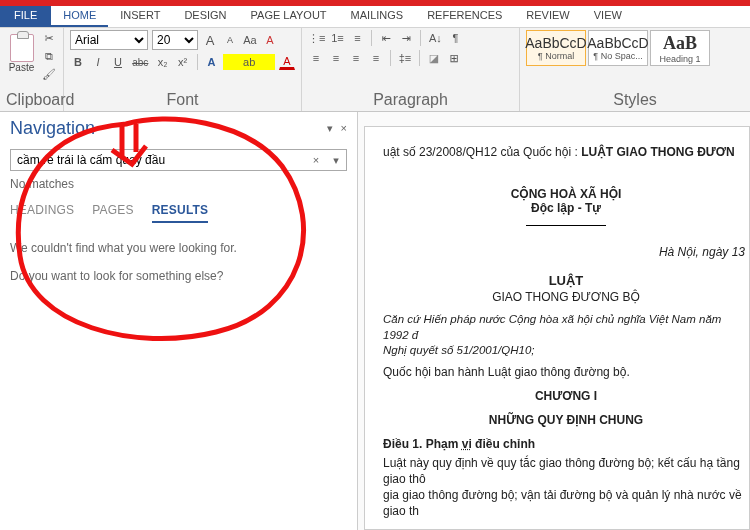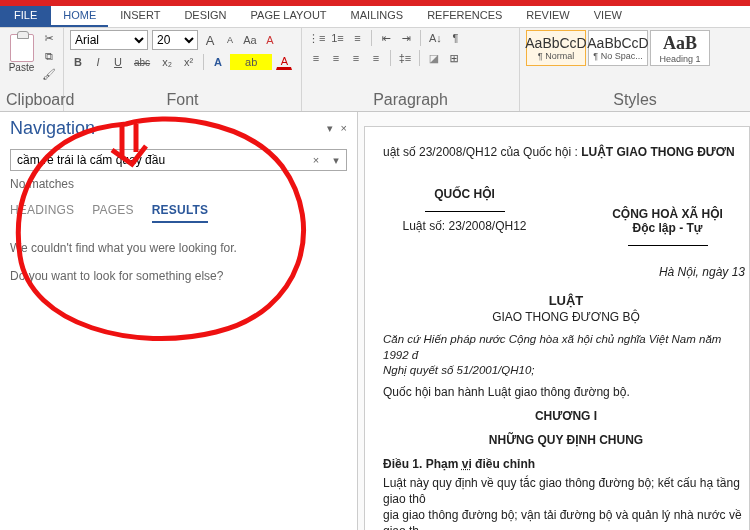--- a/index.html
+++ b/index.html
@@ -53,21 +53,21 @@
   
   .doc { flex:1; background:#fafafa; padding:14px 0 0 6px; overflow:hidden; }
   .page { background:#fff; border:1px solid #ccc; padding:18px 0 10px 18px; font-family: "Times New Roman", serif; color:#222; }
   .dtitle { font-size:12px; }
   .dtitle b { font-weight:bold; }
   .tblrow { display:flex; margin-top:28px; gap: 40px; }
   .col { flex:1; text-align:center; font-size:12px; }
   .col .uline { display:inline-block; border-top:1px solid #000; width:80px; margin-top:2px; }
   .col .bold { font-weight:bold; }
   .law-sub { font-size:12px; margin-top:4px; }
-  .rightcol { text-align:center;margin-top:20px; }
+  .rightcol { text-align:center; }
   .hanoi { text-align:right; font-style:italic; font-size:12px; margin-top:16px; padding-right:4px; }
   .center { text-align:center; }
   .luat { font-weight:bold; margin-top:14px; font-size:13px; }
   .gtdb { font-size:12px; margin-top:2px; }
   .can { font-style:italic; font-size:11.5px; margin-top:8px; line-height:1.35; }
   .qh { font-size:12px; margin-top:6px; }
   .chuong { font-weight:bold; font-size:12px; margin-top:10px; }
   .d1 { font-weight:bold; font-size:12px; margin-top:10px; }
   .d1 .u { text-decoration: underline dotted; }
   .body { font-size:12px; margin-top:4px; line-height:1.35; }
@@ -120,21 +120,21 @@
       </div>
       <div class="btnrow">
         <span class="ibtn toggle" style="font-weight:bold">B</span>
         <span class="ibtn toggle" style="font-style:italic">I</span>
         <span class="ibtn toggle" style="text-decoration:underline">U</span>
         <span class="ibtn toggle" style="text-decoration:line-through;font-size:10px">abc</span>
         <span class="ibtn toggle">x₂</span>
         <span class="ibtn toggle">x²</span>
         <span class="sep"></span>
         <span class="ibtn toggle" style="color:#2b579a;font-weight:bold">A</span>
-        <span class="ibtn toggle" style="background:#ff0;padding:0 14px">ab</span>
+        <span class="ibtn toggle" style="background:#ff0;padding:0 20px">ab</span>
         <span class="ibtn toggle" style="color:#c00;border-bottom:3px solid #c00">A</span>
       </div>
     </div>
     <div class="lbl">Font</div>
   </div>
 
   <div class="rgroup" style="width:218px">
     <div class="btncol" style="gap:4px">
       <div class="btnrow">
         <span class="ibtn">⋮≡</span>
@@ -206,25 +206,20 @@
       <p>Do you want to look for something else?</p>
     </div>
   </div>
 
   <div class="doc">
     <div class="page">
       <div class="dtitle">
         <span>uật số 23/2008/QH12 của Quốc hội : </span><b>LUẬT GIAO THONG ĐƯƠN</b>
       </div>
       <div class="tblrow">
-        <div class="col">
-          <div class="bold">QUỐC HỘI</div>
-          <div class="uline"></div>
-          <div class="law-sub">Luật số: 23/2008/QH12</div>
-        </div>
         <div class="col rightcol">
           <div class="bold">CỘNG HOÀ XÃ HỘI</div>
           <div class="bold">Độc lập - Tự</div>
           <div class="uline"></div>
         </div>
       </div>
       <div class="hanoi">Hà Nội, ngày 13 </div>
       <div class="center luat">LUẬT</div>
       <div class="center gtdb">GIAO THONG ĐƯƠNG BỘ</div>
       <div class="can">

